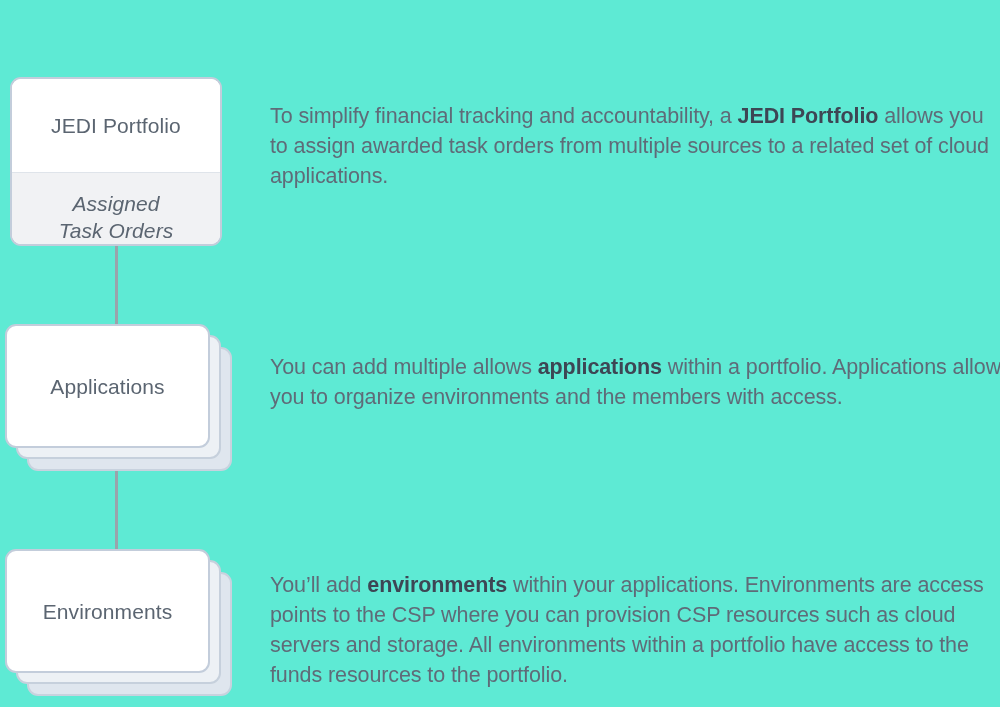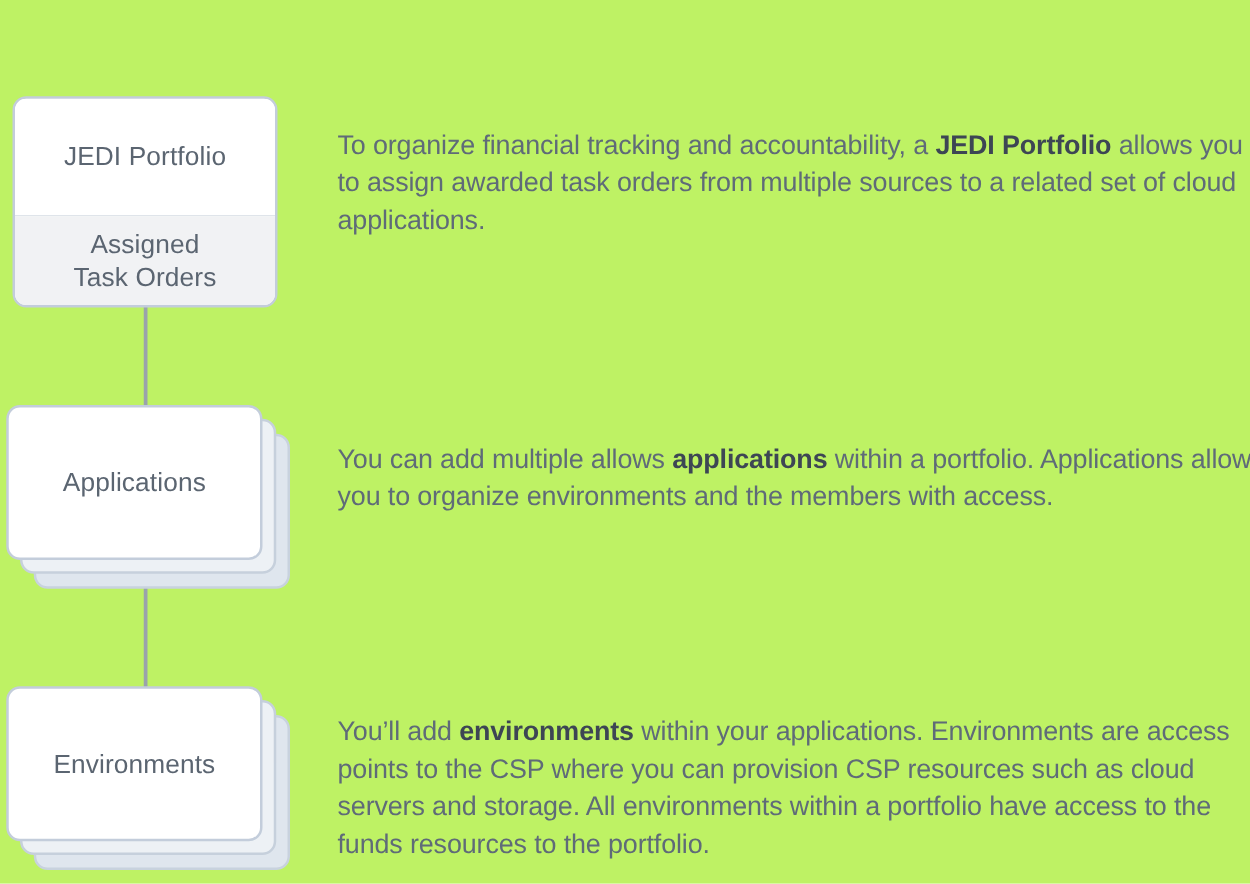--- a/index.html
+++ b/index.html
@@ -9,21 +9,21 @@
   }
   body {
     font-family: "Liberation Sans", sans-serif;
     -webkit-font-smoothing: antialiased;
   }
 
   #stage {
     position: relative;
     width: 1000px;
     height: 707px;
-    background: #bef264;
+    background: #5eead4;
     overflow: hidden;
   }
 
   
   .connector {
     position: absolute;
     width: 3px;
     background: #9aa3ab;
     left: 115px;
   }
@@ -55,24 +55,25 @@
   }
   #portfolio-card .pc-divider {
     height: 1px;
     background: #dfe4ea;
     width: 100%;
   }
   #portfolio-card .pc-bottom {
     flex: 1;
     background: #f1f2f4;
     display: flex;
-    align-items: center;
+    align-items: flex-end;
     justify-content: center;
     text-align: center;
     box-sizing: border-box;
+    font-style: italic;
   }
   .card-label {
     font-size: 21px;
     color: #5b6571;
     line-height: 27px;
     letter-spacing: .1px;
     white-space: pre-line;
     text-align: center;
   }
 
@@ -160,19 +161,19 @@
   </div>
 
   <div class="stack" id="environments-stack">
     <div class="layer layer-back2"></div>
     <div class="layer layer-back1"></div>
     <div class="layer layer-front">
       <span class="card-label">Environments</span>
     </div>
   </div>
 
-  <p class="para" id="para-portfolio"><span>To organize financial tracking and accountability, a </span><b>JEDI Portfolio</b><span> allows you to assign awarded task orders from multiple sources to a related set of cloud applications.</span></p>
+  <p class="para" id="para-portfolio"><span>To simplify financial tracking and accountability, a </span><b>JEDI Portfolio</b><span> allows you to assign awarded task orders from multiple sources to a related set of cloud applications.</span></p>
 
   <p class="para" id="para-applications"><span>You can add multiple allows </span><b>applications</b><span> within a portfolio. Applications allow you to organize environments and the members with access.</span></p>
 
   <p class="para" id="para-environments"><span>You’ll add </span><b>environments</b><span> within your applications. Environments are access points to the CSP where you can provision CSP resources such as cloud servers and storage. All environments within a portfolio have access to the funds resources to the portfolio.</span></p>
 
 </div>
 
 </body></html>

